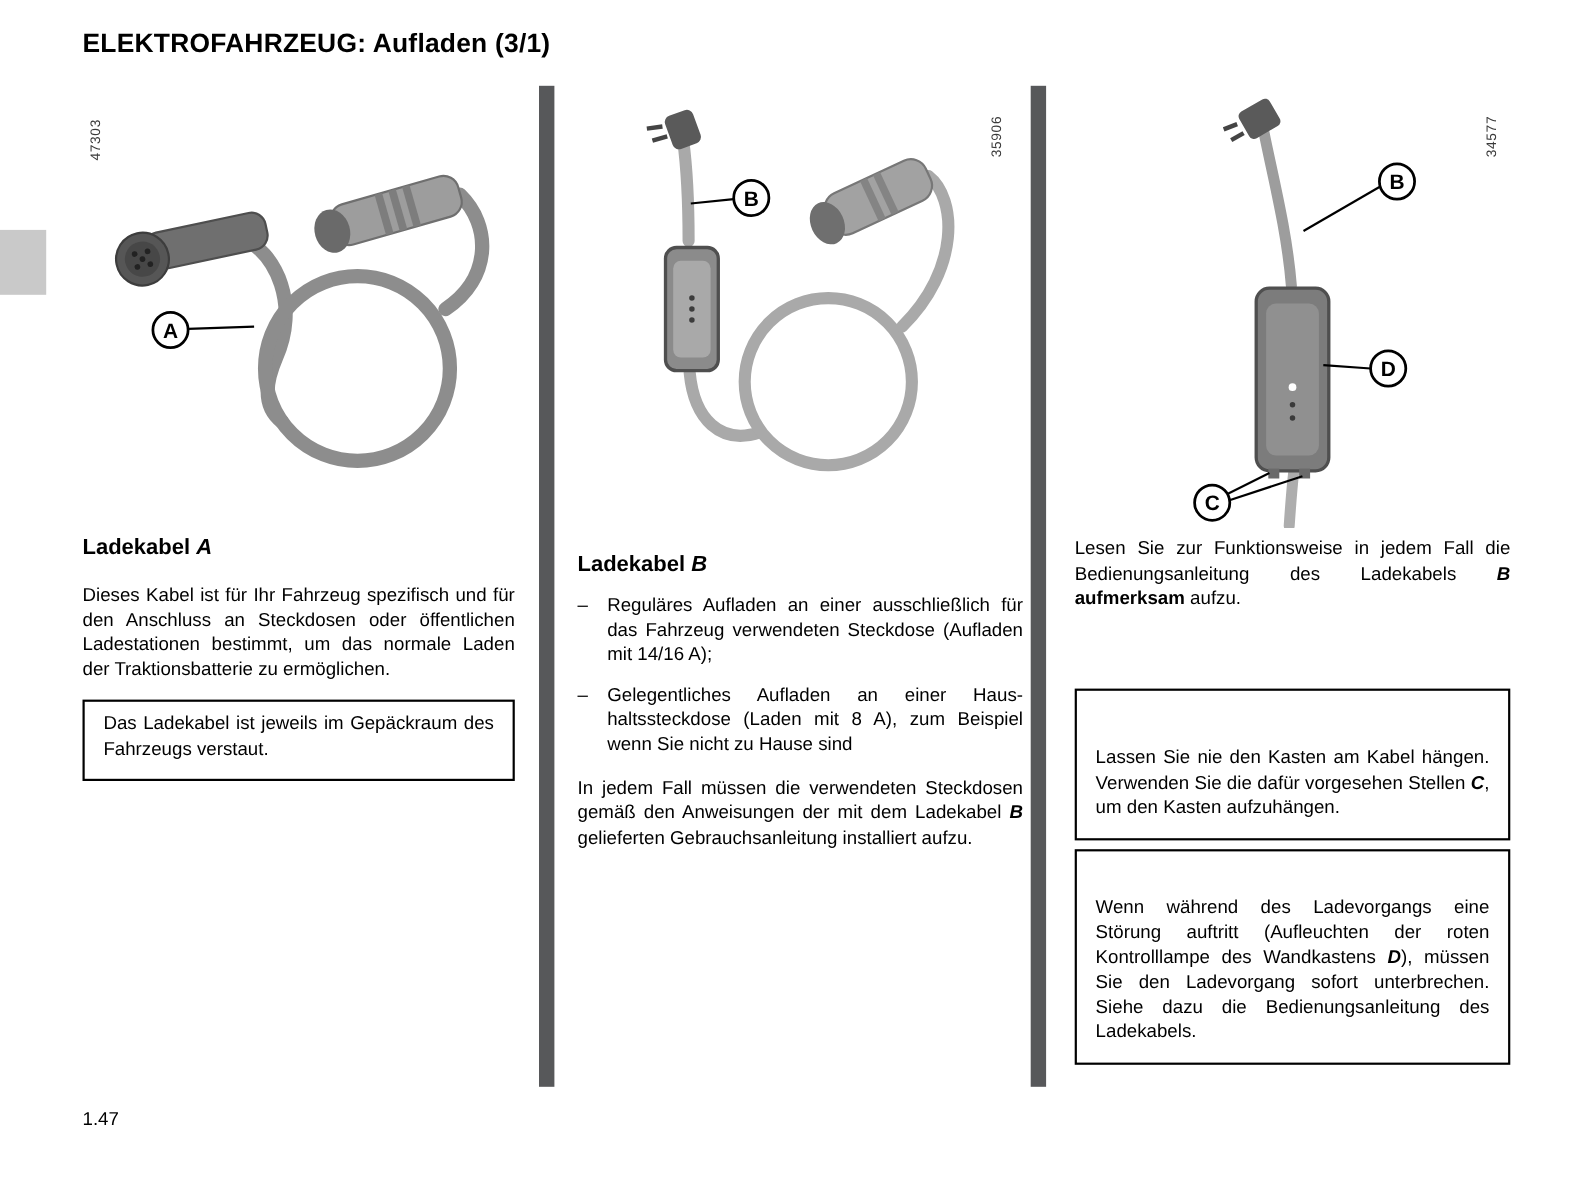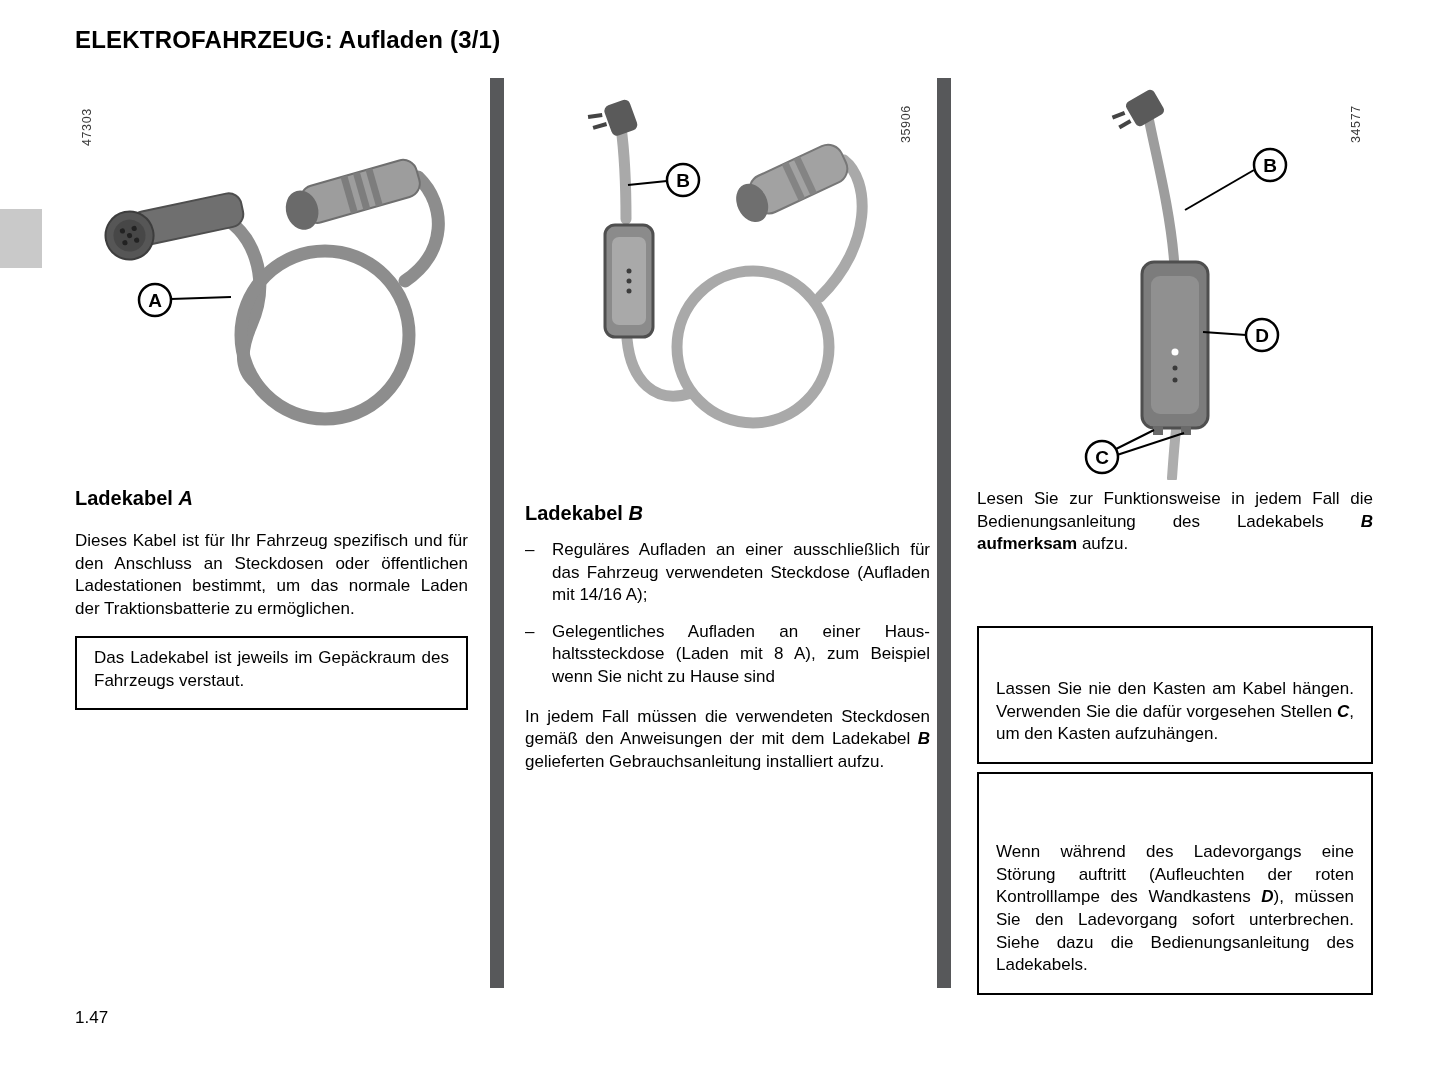--- a/index.html
+++ b/index.html
@@ -34,21 +34,21 @@
   .tbox p { text-align:justify; }
   #box-a1 { margin-top:60px; height:172px; }
   #box-a2 { margin-top:16px; height:74px; }
   #col2 .intro { margin-top:13px; text-align:left; }
   .bullet { display:flex; margin-top:14px; }
   .bullet .marker { width:27px; flex:none; font-size:17px; line-height:22.6px; }
   .bullet .btext { flex:1; font-size:17px; line-height:22.6px; text-align:justify; }
   #col2 .pspace { margin-top:17px; }
   #col3 .intro3 { margin-top:8px; }
   #box-c1 { margin-top:70px; height:138px; }
-  #box-c2 { margin-top:8px; height:223px; }
+  #box-c2 { margin-top:8px; height:196px; }
   .pagenum { position:absolute; left:75px; top:1008px; font-size:17px; }
   .callout-text { font-family:"Liberation Sans", sans-serif; font-size:19px; font-weight:bold; text-anchor:middle; fill:#000; }
 </style>
 </head>
 <body>
 
 <h1 class="title"><span>ELEKTROFAHRZEUG:</span><span> Aufladen (3/1)</span></h1>
 
 <div class="side-tab"></div>
 <div class="vbar" id="vbar1"></div>

